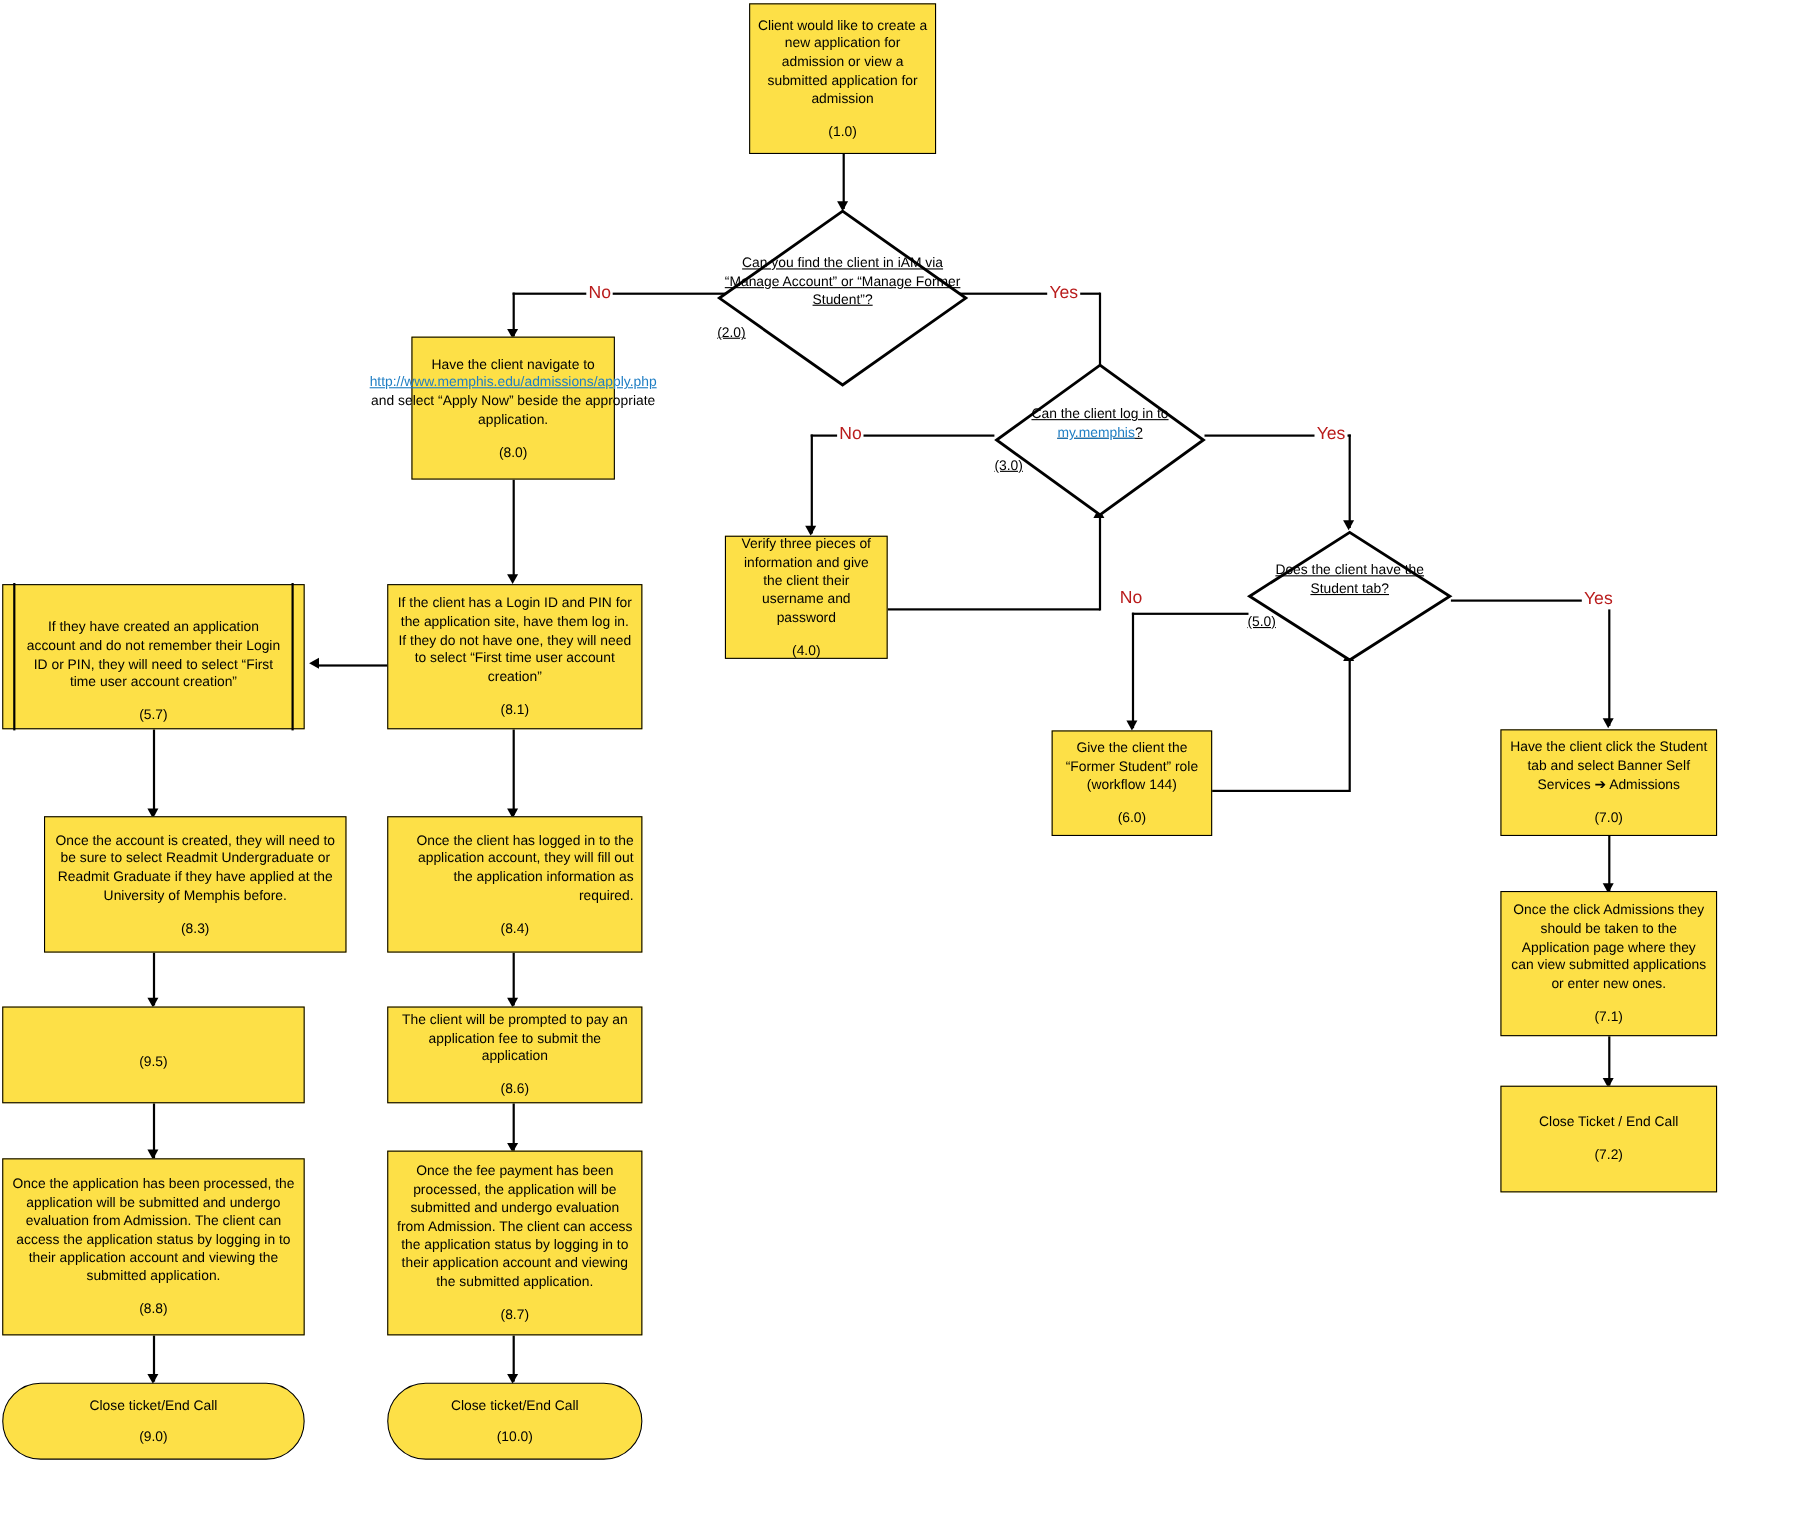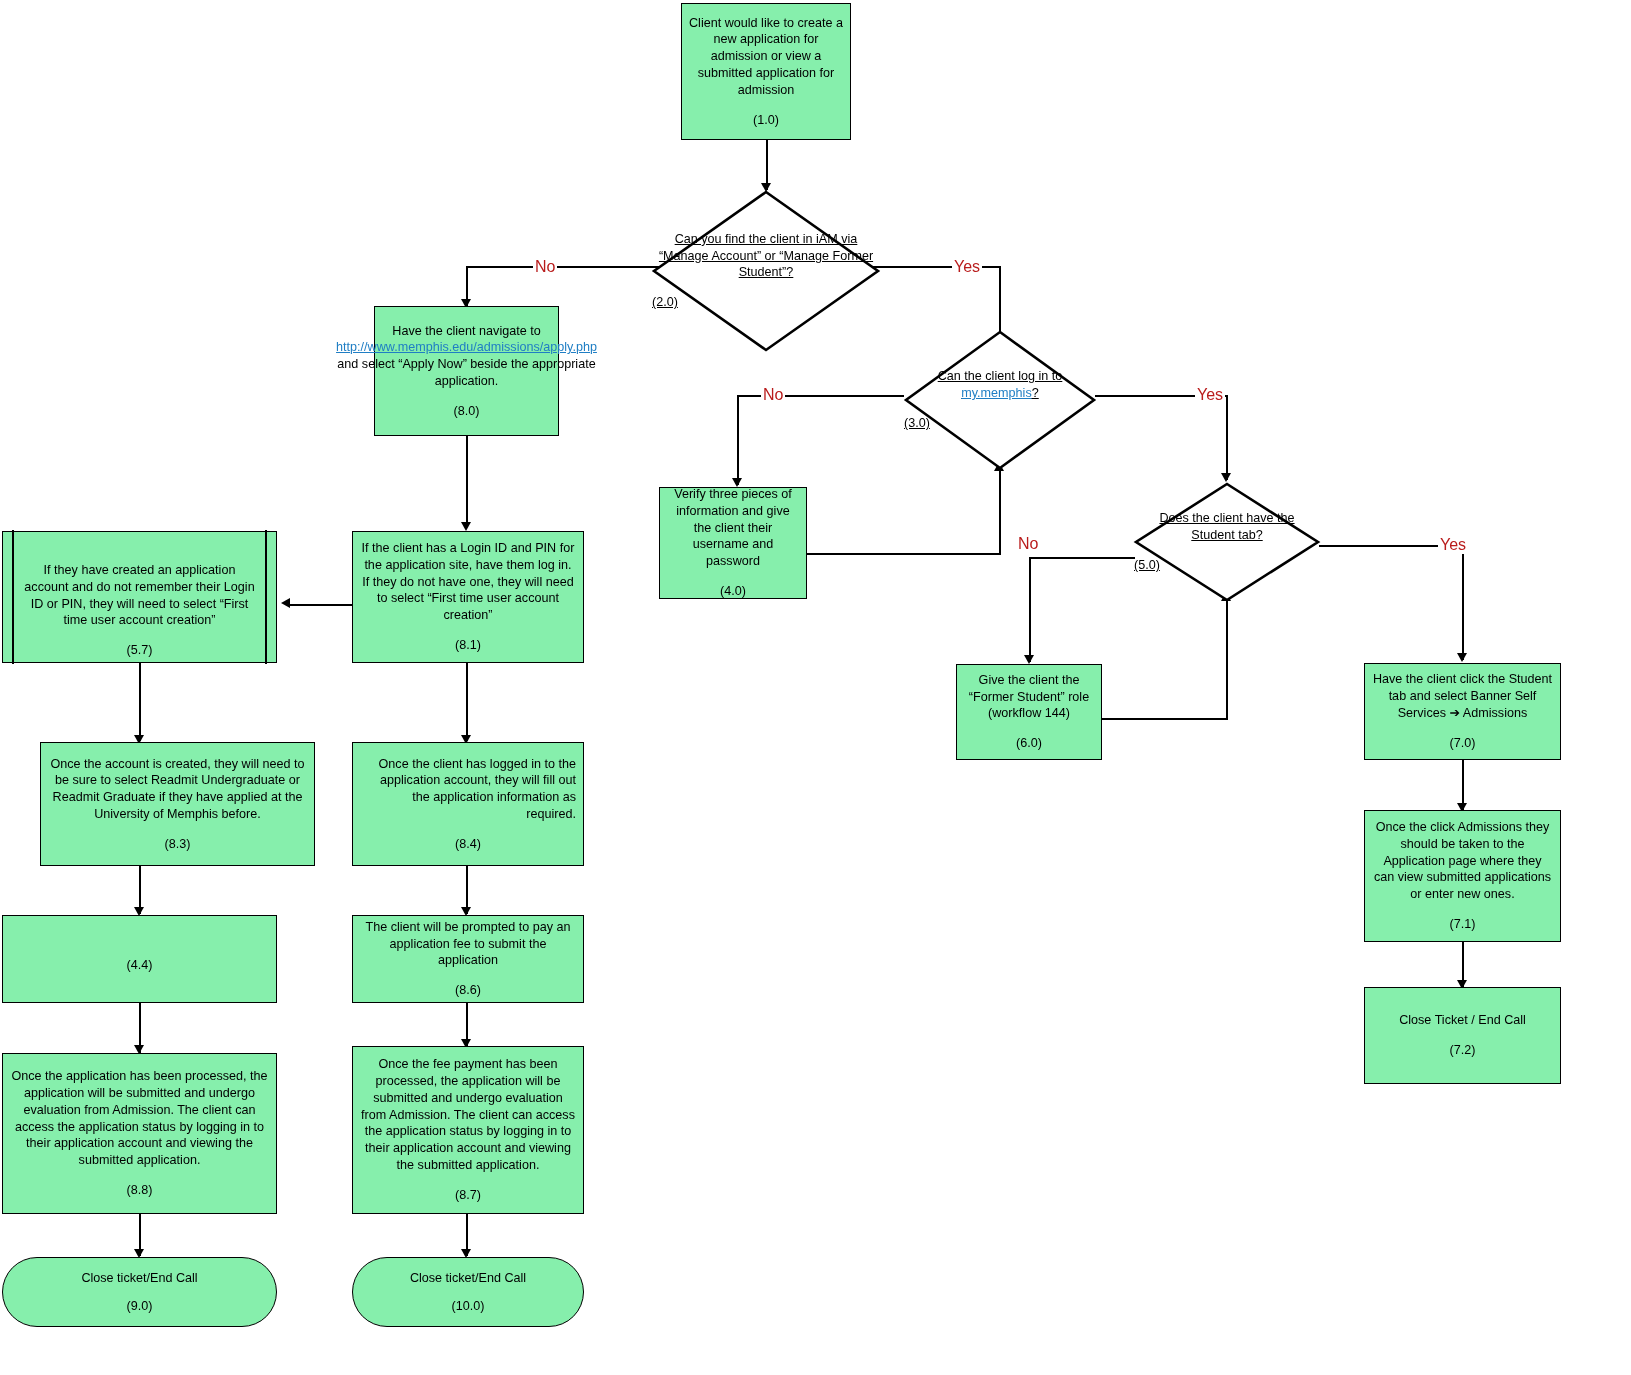--- a/index.html
+++ b/index.html
@@ -20,21 +20,21 @@
     position: absolute;
     box-sizing: border-box;
     display: flex;
     flex-direction: column;
     align-items: center;
     justify-content: center;
     text-align: center;
     color: #000000;
     font-size: 12.6px;
     line-height: 1.33;
-    background: #86efac;
+    background: #fde047;
     z-index: 3;
   }
   .node .body {
     padding: 0 7px;
     white-space: pre-line;
   }
   .node .ref {
     margin-top: 1.05em;
     white-space: nowrap;
   }
@@ -292,21 +292,21 @@
     <div class="body">Once the account is created, they will need to be sure to select Readmit Undergraduate or Readmit Graduate if they have applied at the University of Memphis before.</div>
     <div class="ref">(8.3)</div>
   </div>
 
   <div class="node proc" style="left:352px; top:742px; width:232px; height:124px;text-align:right;">
     <div class="body">Once the client has logged in to the application account, they will fill out the application information as required.</div>
     <div class="ref">(8.4)</div>
   </div>
 
   <div class="node proc" style="left:2px; top:915px; width:275px; height:88px;">
-    <div class="ref">(4.4)</div>
+    <div class="ref">(9.5)</div>
   </div>
 
   <div class="node proc" style="left:352px; top:915px; width:232px; height:88px;">
     <div class="body">The client will be prompted to pay an application fee to submit the application</div>
     <div class="ref">(8.6)</div>
   </div>
 
   <div class="node proc" style="left:2px; top:1053px; width:275px; height:161px;">
     <div class="body">Once the application has been processed, the application will be submitted and undergo evaluation from Admission.  The client can access the application status by logging in to their application account and viewing the submitted application.</div>
     <div class="ref">(8.8)</div>

